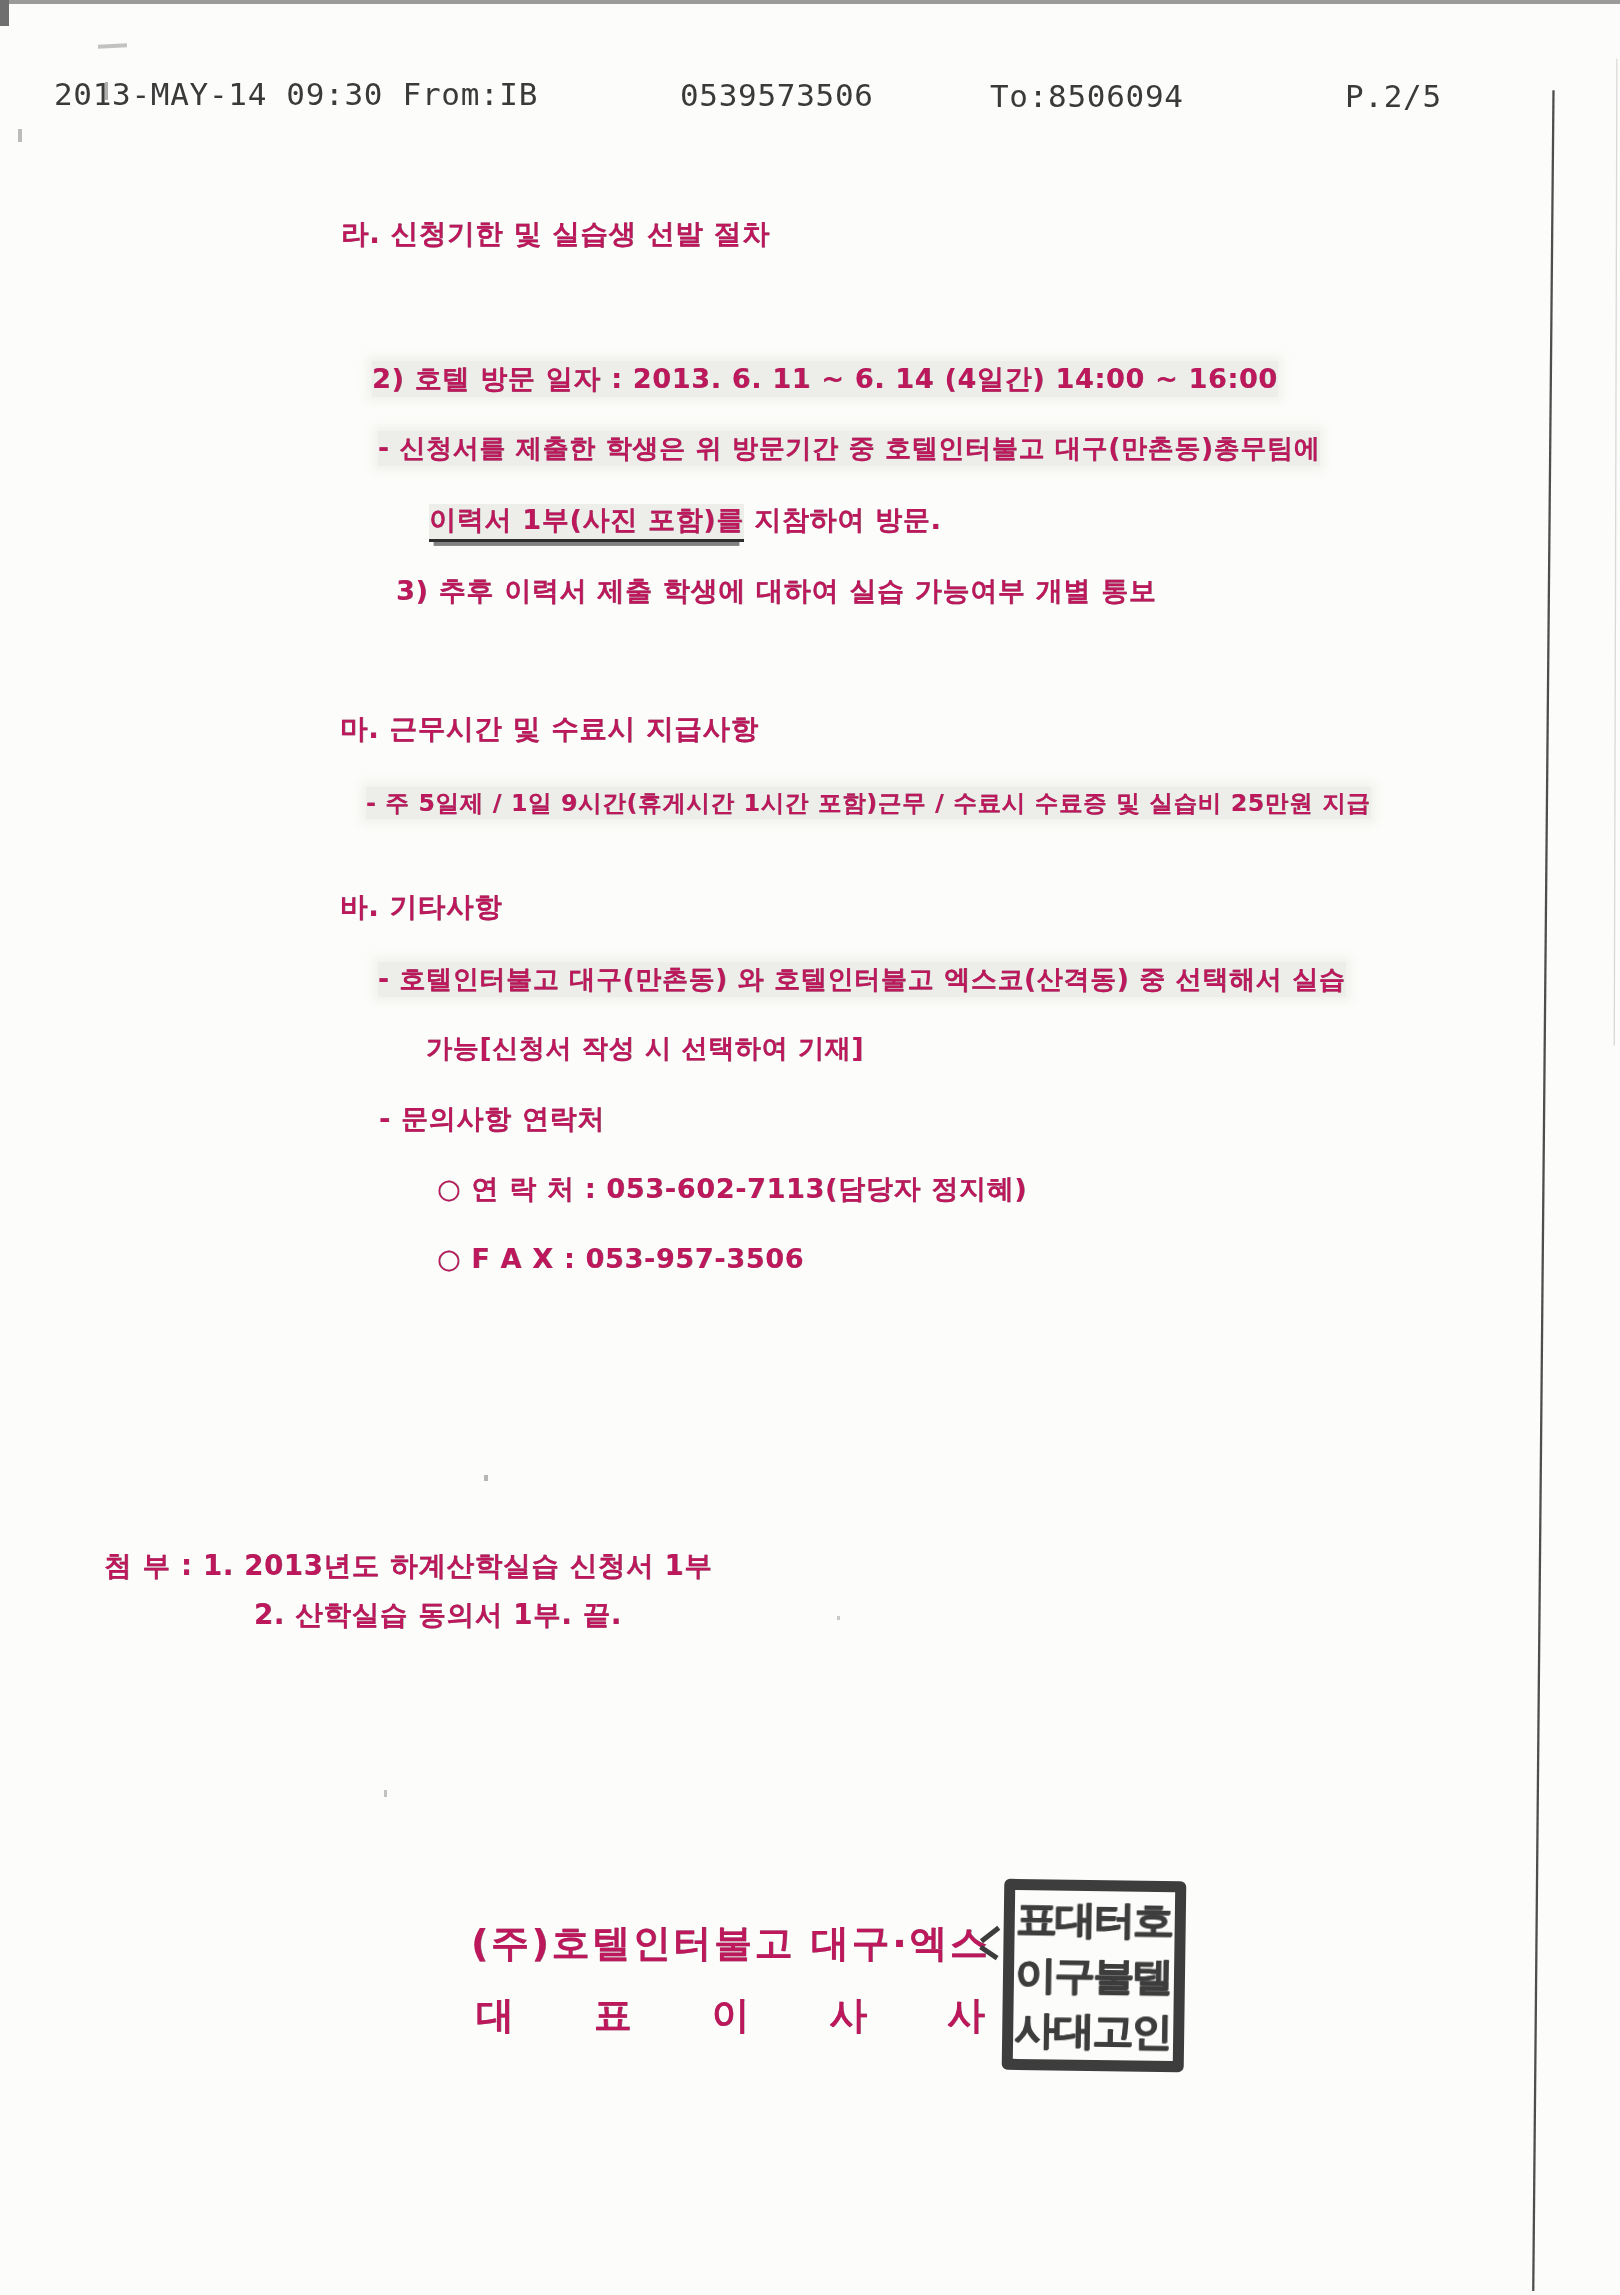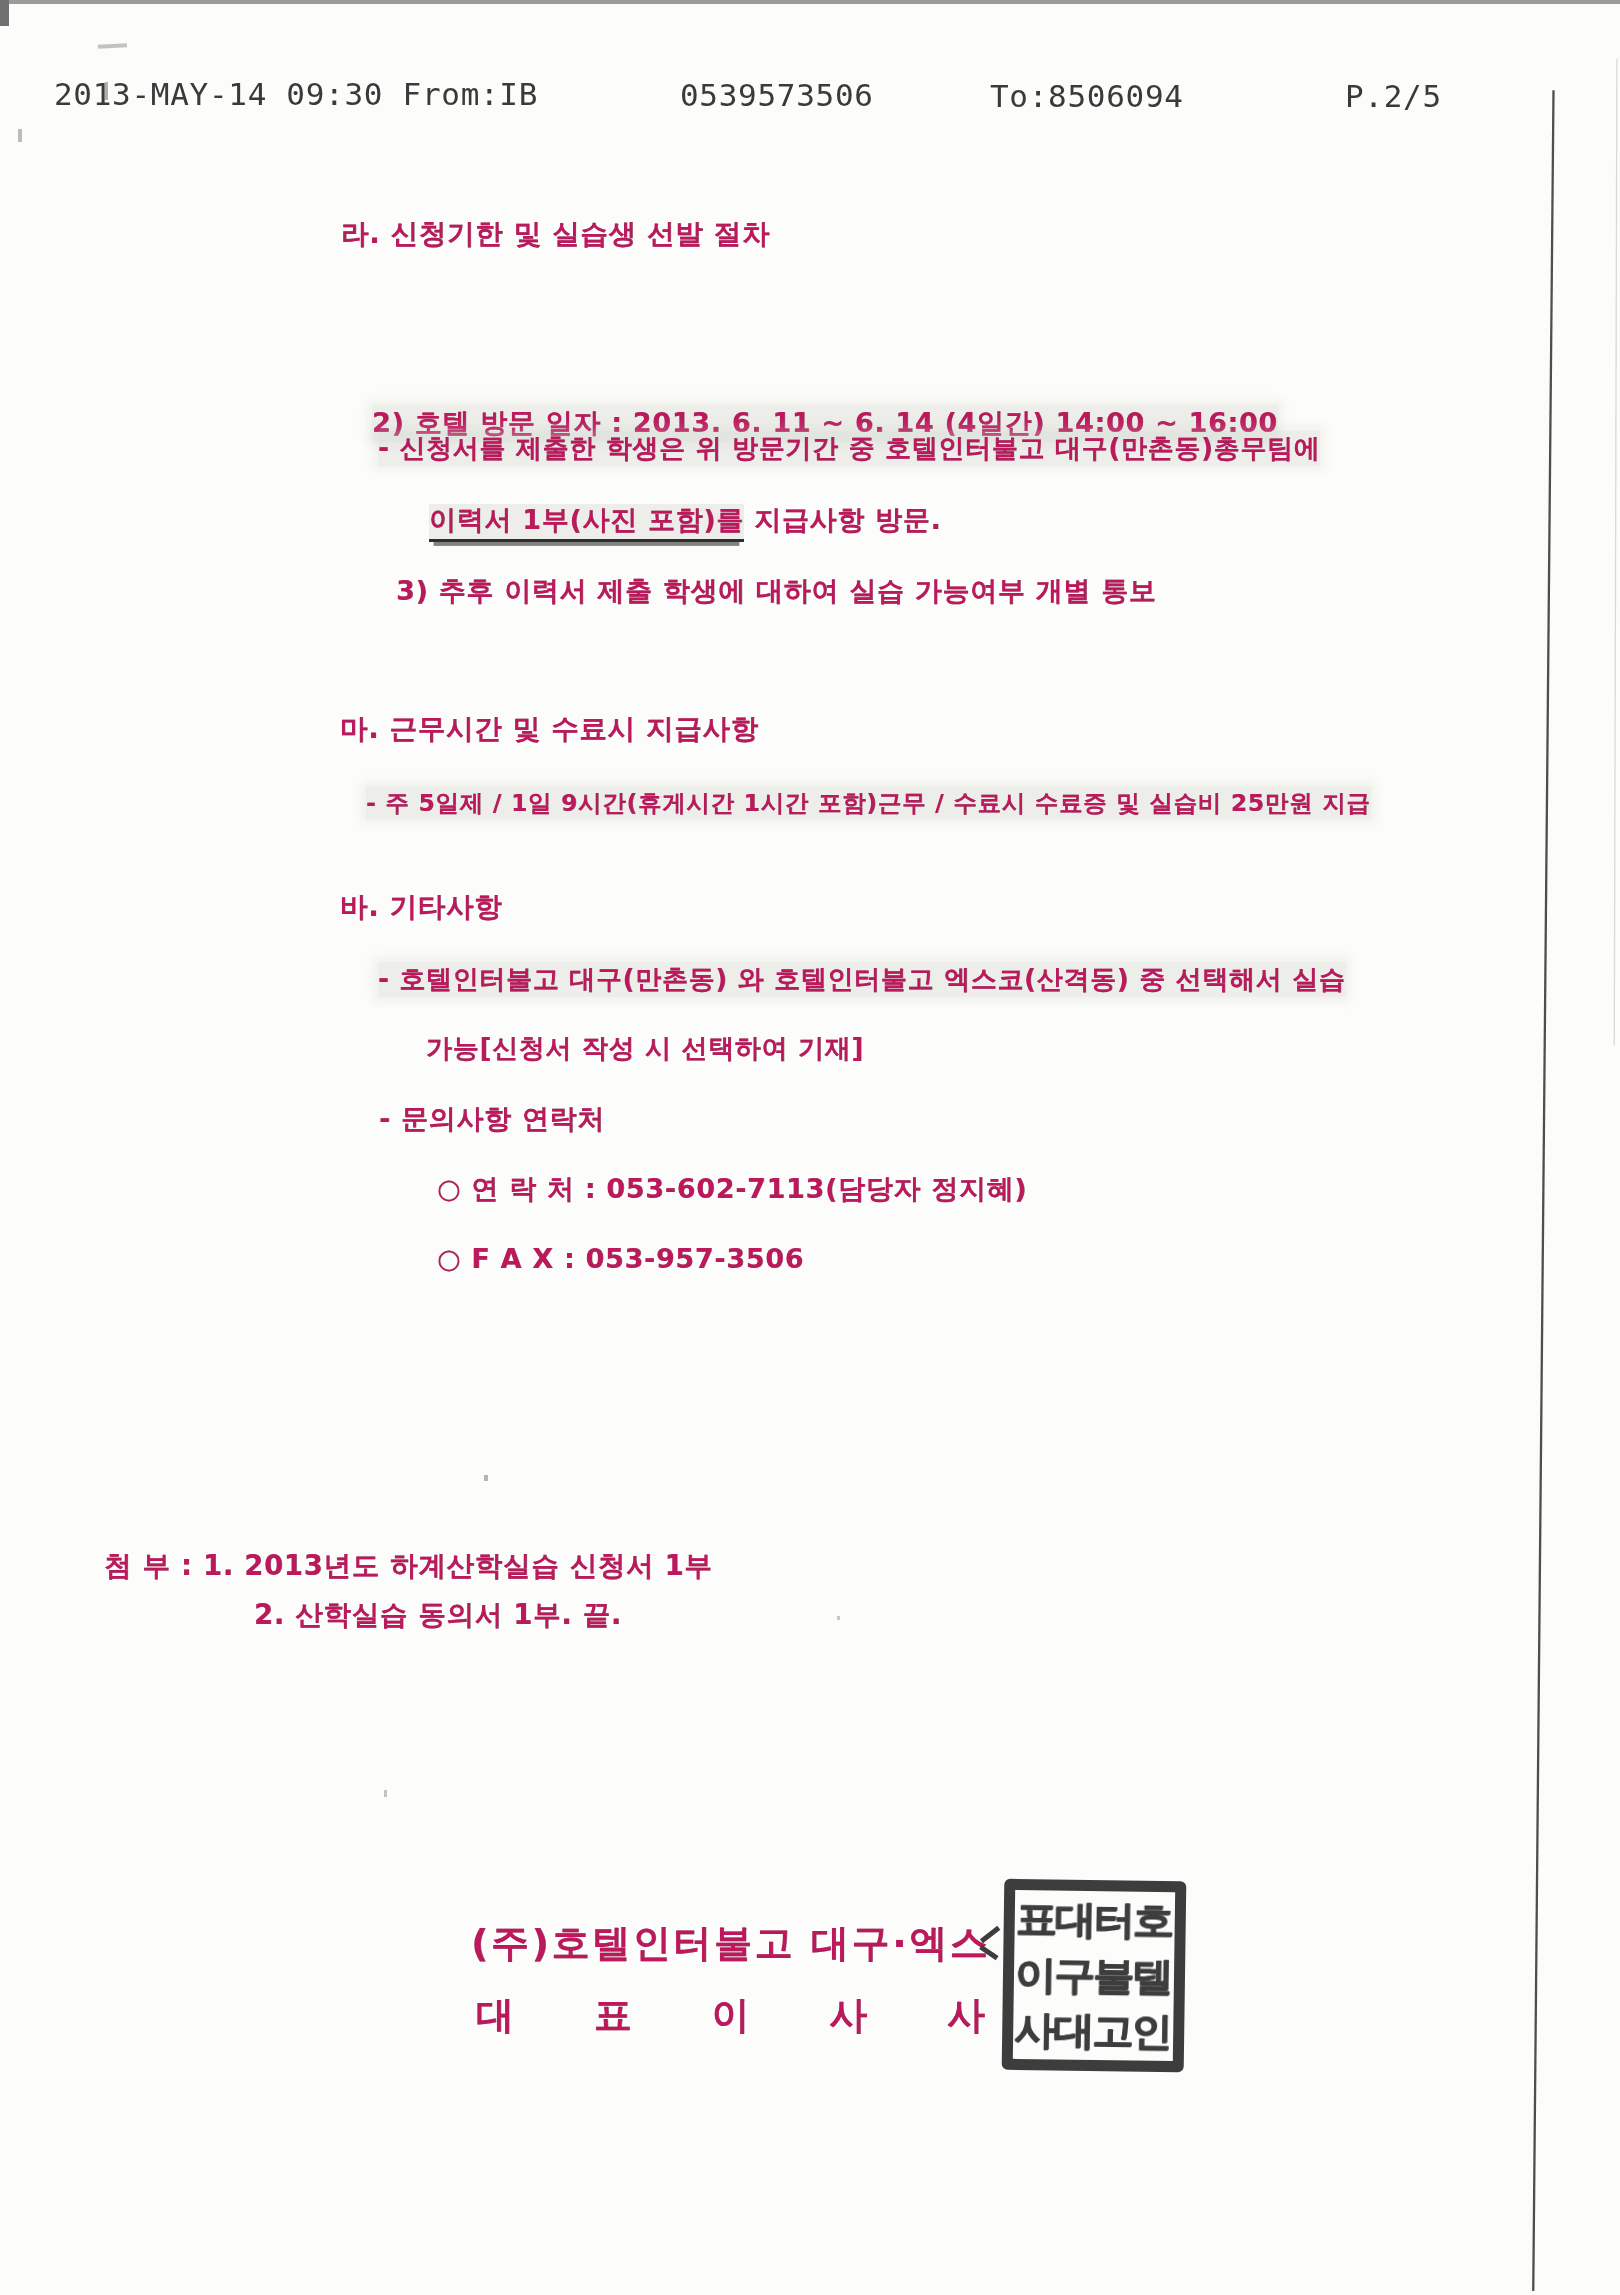--- a/index.html
+++ b/index.html
@@ -91,24 +91,24 @@
     <line x1="2377" y1="138" x2="2346" y2="3506" stroke="#4e4e4e" stroke-width="3.5"></line>
     <line x1="2474" y1="90" x2="2470" y2="1600" stroke="#d9d9d6" stroke-width="2"></line>
   </svg>
 
   <div class="hdr" style="left:54px;top:76px;">2013-MAY-14 09:30 From:IB</div>
   <div class="hdr" style="left:680px;top:77px;">0539573506</div>
   <div class="hdr" style="left:990px;top:78px;">To:8506094</div>
   <div class="hdr" style="left:1345px;top:78px;">P.2/5</div>
 
   <div class="line fs42" style="left:341px;top:216px;">라. 신청기한 및 실습생 선발 절차</div>
-  <div class="line fs41 wash" style="left:372px;top:361px;margin-top:44px;">2) 호텔 방문 일자 : 2013. 6. 11 ~ 6. 14 (4일간) 14:00 ~ 16:00</div>
+  <div class="line fs41 wash" style="left:372px;top:361px;">2) 호텔 방문 일자 : 2013. 6. 11 ~ 6. 14 (4일간) 14:00 ~ 16:00</div>
   <div class="line fs40 wash" style="left:378px;top:431px;">- 신청서를 제출한 학생은 위 방문기간 중 호텔인터불고 대구(만촌동)총무팀에</div>
   <div class="line fs41" style="left:429px;top:502px;">
-    <span class="u wash">이력서 1부(사진 포함)를</span><span> 지급사항 방문.</span>
+    <span class="u wash">이력서 1부(사진 포함)를</span><span> 지참하여 방문.</span>
   </div>
   <div class="line fs41" style="left:396px;top:573px;">3) 추후 이력서 제출 학생에 대하여 실습 가능여부 개별 통보</div>
 
   <div class="line fs42" style="left:340px;top:711px;">마. 근무시간 및 수료시 지급사항</div>
   <div class="line fs36 wash" style="left:366px;top:787px;">- 주 5일제 / 1일 9시간(휴게시간 1시간 포함)근무 / 수료시 수료증 및 실습비 25만원 지급</div>
 
   <div class="line fs42" style="left:340px;top:889px;">바. 기타사항</div>
   <div class="line fs40 wash" style="left:378px;top:962px;">- 호텔인터불고 대구(만촌동) 와 호텔인터불고 엑스코(산격동) 중 선택해서 실습</div>
   <div class="line fs40" style="left:426px;top:1031px;">가능[신청서 작성 시 선택하여 기재]</div>
   <div class="line fs41" style="left:379px;top:1101px;">- 문의사항 연락처</div>

